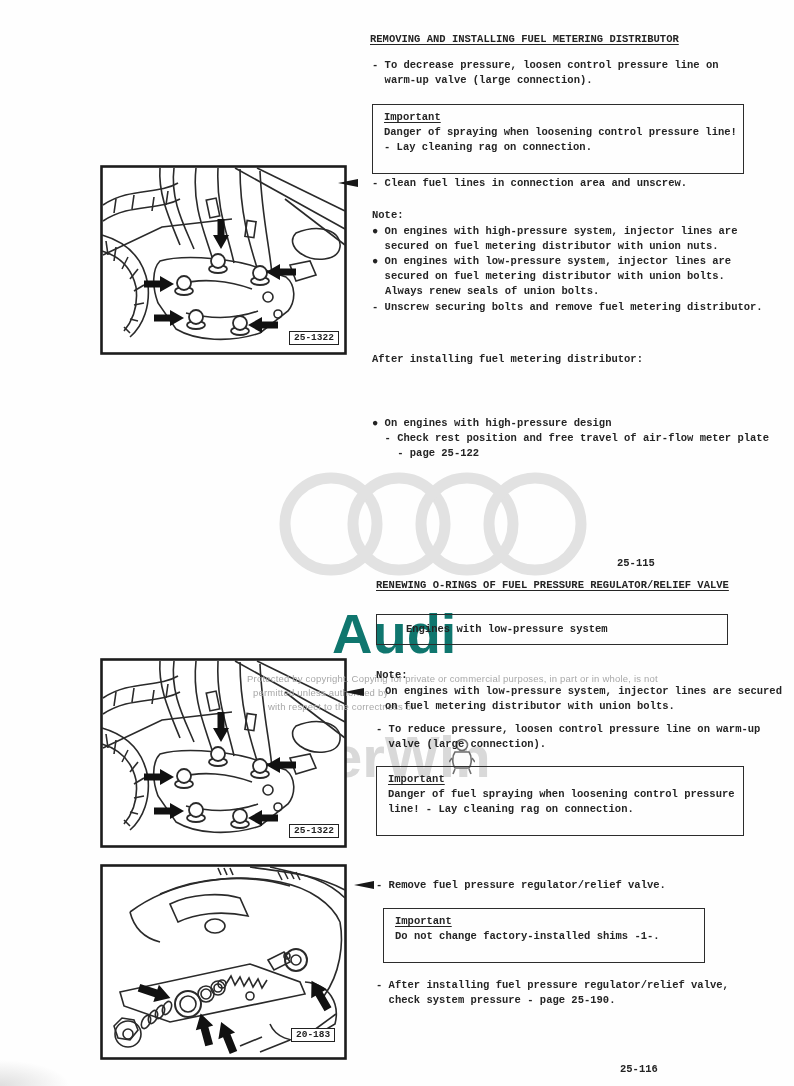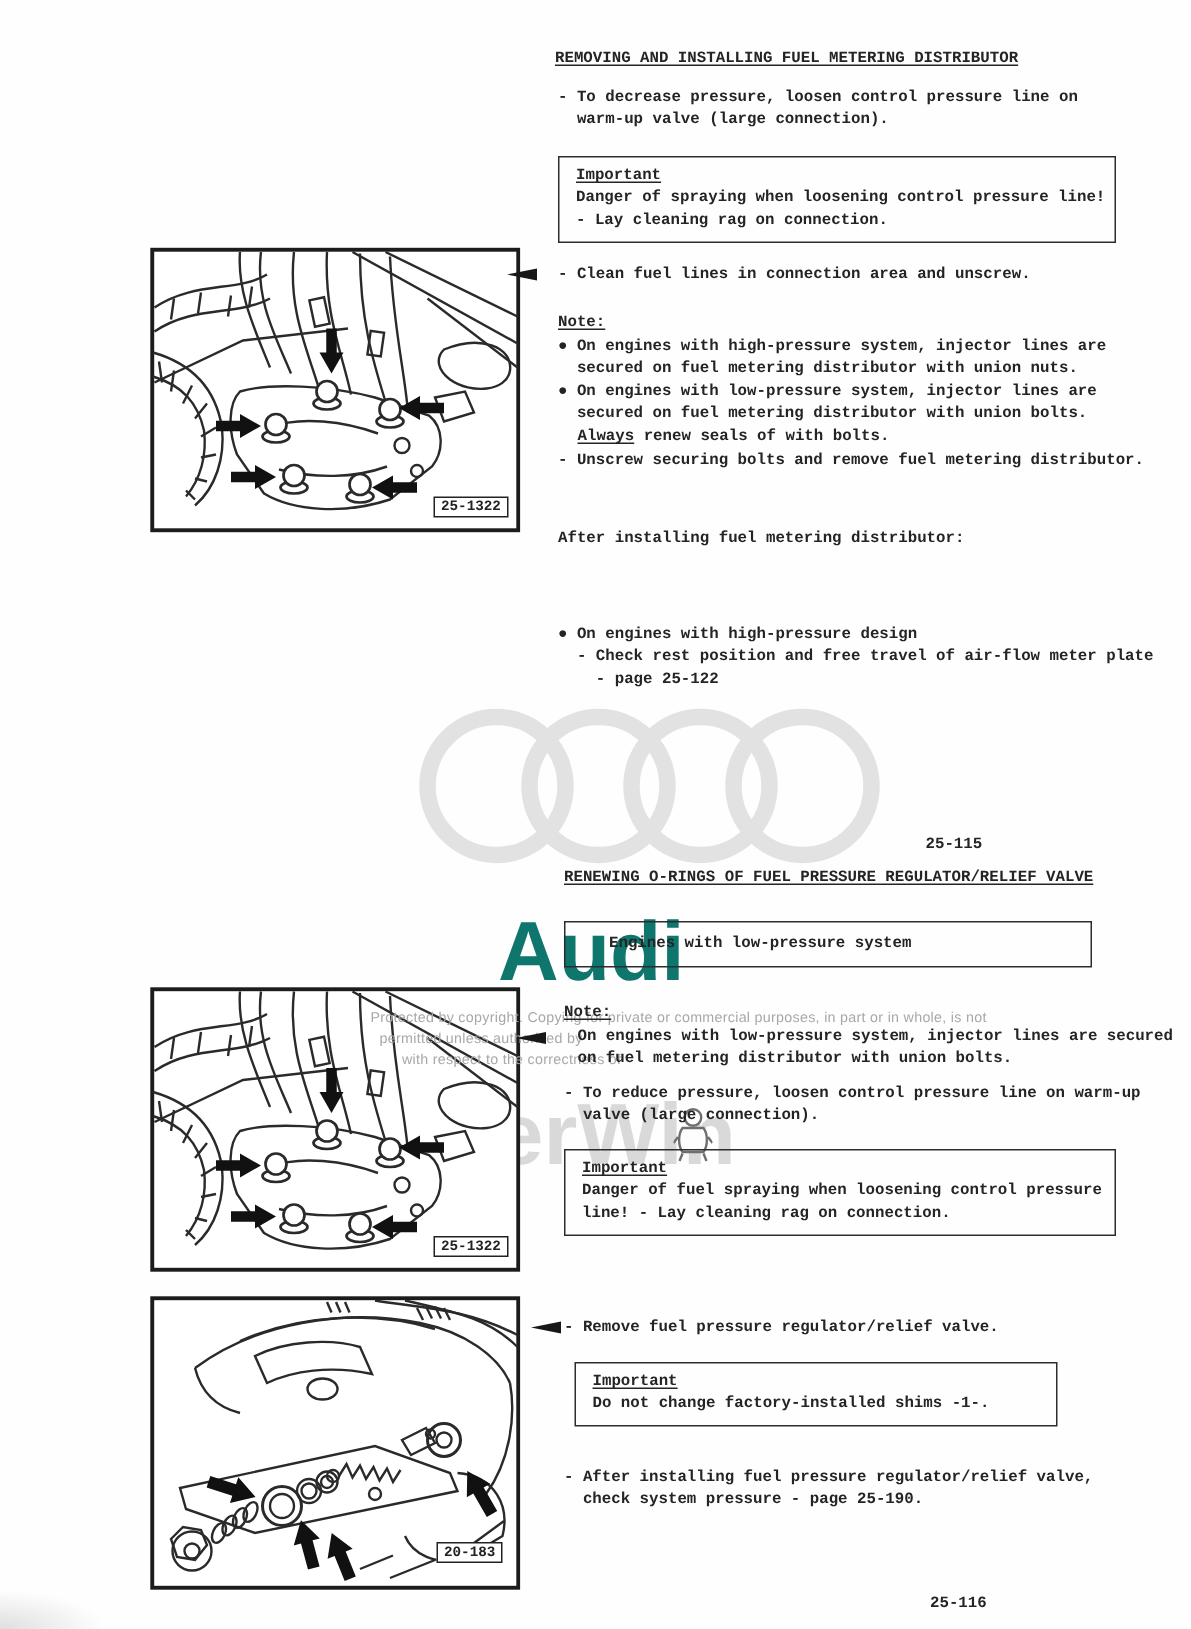--- a/index.html
+++ b/index.html
@@ -2,24 +2,24 @@
 <html><head>
 <meta charset="utf-8">
 <style>
   html,body{margin:0;padding:0;background:#ffffff;}
   #page{position:relative;width:794px;height:1086px;background:#fefefe;overflow:hidden;
         font-family:"Liberation Mono",monospace;}
   
   .t{position:absolute;white-space:pre;font:bold 10.5px/15px "Liberation Mono",monospace;
      color:#242424;letter-spacing:0;z-index:4;}
   .hd{text-decoration:underline;text-underline-offset:2px;}
-  .u{text-decoration:underline;text-underline-offset:2px;}
+  .u{text-underline-offset:2px;}
   
   .ibox{position:absolute;border:1.5px solid #2c2c2c;background:transparent;
-        padding:5px 11px 6px 11px;z-index:4;}
+        padding:5px 11px 18px 11px;z-index:4;}
   .ibox .ttl{display:block;font:bold 10.5px/15px "Liberation Mono",monospace;color:#242424;
         text-decoration:underline;text-underline-offset:2px;}
   .ibox .bdy{display:block;white-space:pre;font:bold 10.5px/15px "Liberation Mono",monospace;color:#242424;}
   
   .ptr{position:absolute;width:0;height:0;border-top:4.5px solid transparent;
        border-bottom:4.5px solid transparent;border-right:20px solid #171717;z-index:4;}
   
   .fig{position:absolute;z-index:2;}
   .figlabel{position:absolute;border:1.5px solid #222;background:#fff;z-index:3;
        font:bold 9.5px/12px "Liberation Mono",monospace;color:#222;padding:0 4px;}
@@ -199,21 +199,21 @@
   </div>
 
   <div class="ptr" style="left:338px;top:179px;"></div>
   <div class="t" style="left:372px;top:176px;">- Clean fuel lines in connection area and unscrew.</div>
 
   <div class="t u" style="left:372px;top:208px;">Note:</div>
   <div class="t" style="left:372px;top:224px;">● On engines with high-pressure system, injector lines are
   secured on fuel metering distributor with union nuts.</div>
   <div class="t" style="left:372px;top:254px;">● On engines with low-pressure system, injector lines are
   secured on fuel metering distributor with union bolts.</div>
-  <div class="t" style="left:385px;top:284px;"><span class="u">Always</span><span> renew seals of with bolts.</span></div>
+  <div class="t" style="left:385px;top:284px;"><span class="u">Always</span><span> renew seals of union bolts.</span></div>
 
   <div class="t" style="left:372px;top:300px;">- Unscrew securing bolts and remove fuel metering distributor.</div>
 
   <div class="t" style="left:372px;top:352px;">After installing fuel metering distributor:</div>
   <div class="t" style="left:372px;top:416px;">● On engines with high-pressure design
   - Check rest position and free travel of air-flow meter plate
     - page 25-122</div>
 
   <div class="t" style="left:617px;top:556px;">25-115</div>
 

